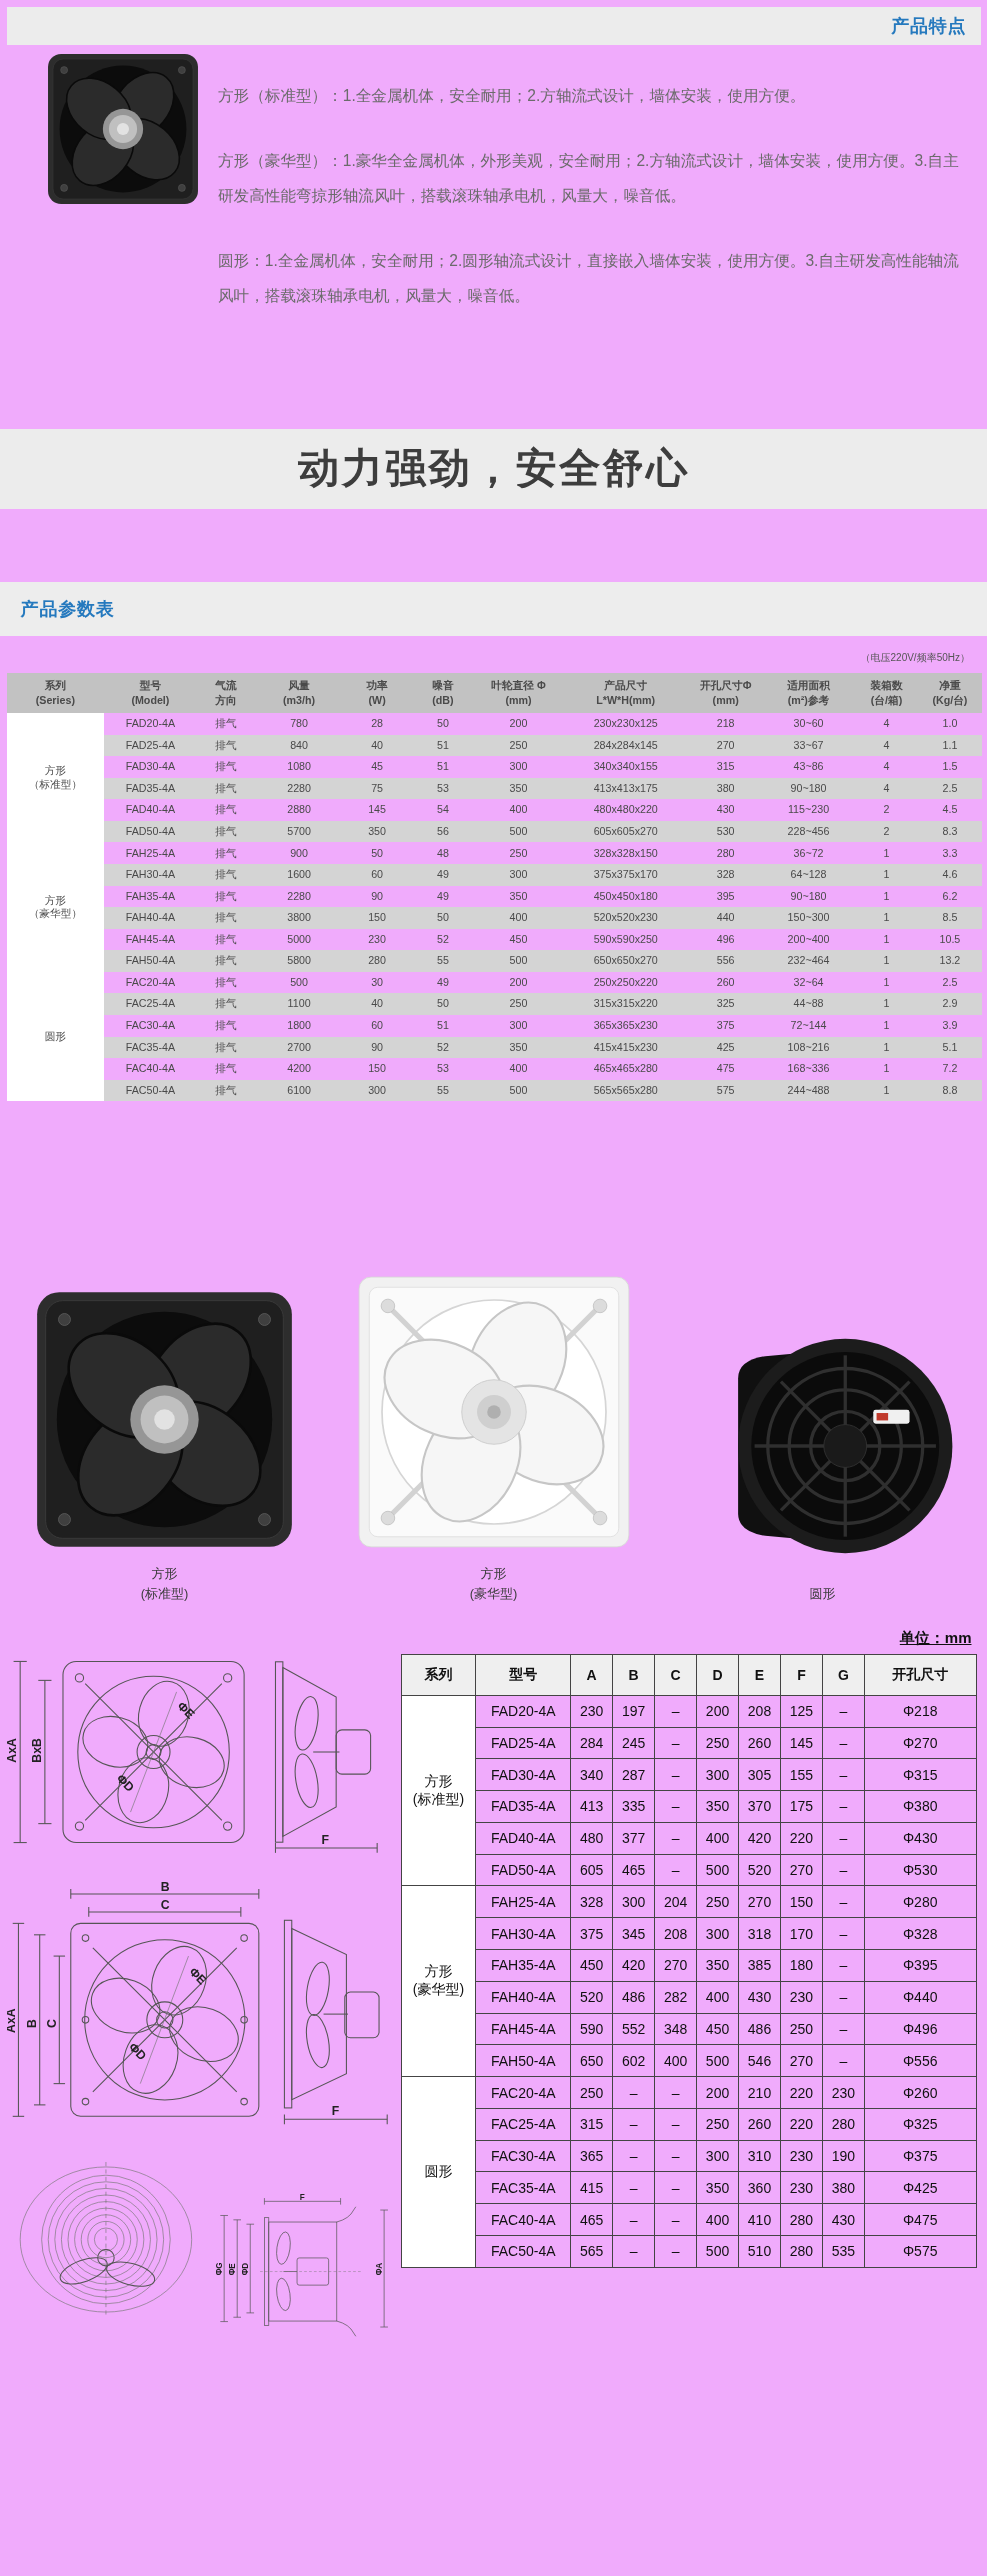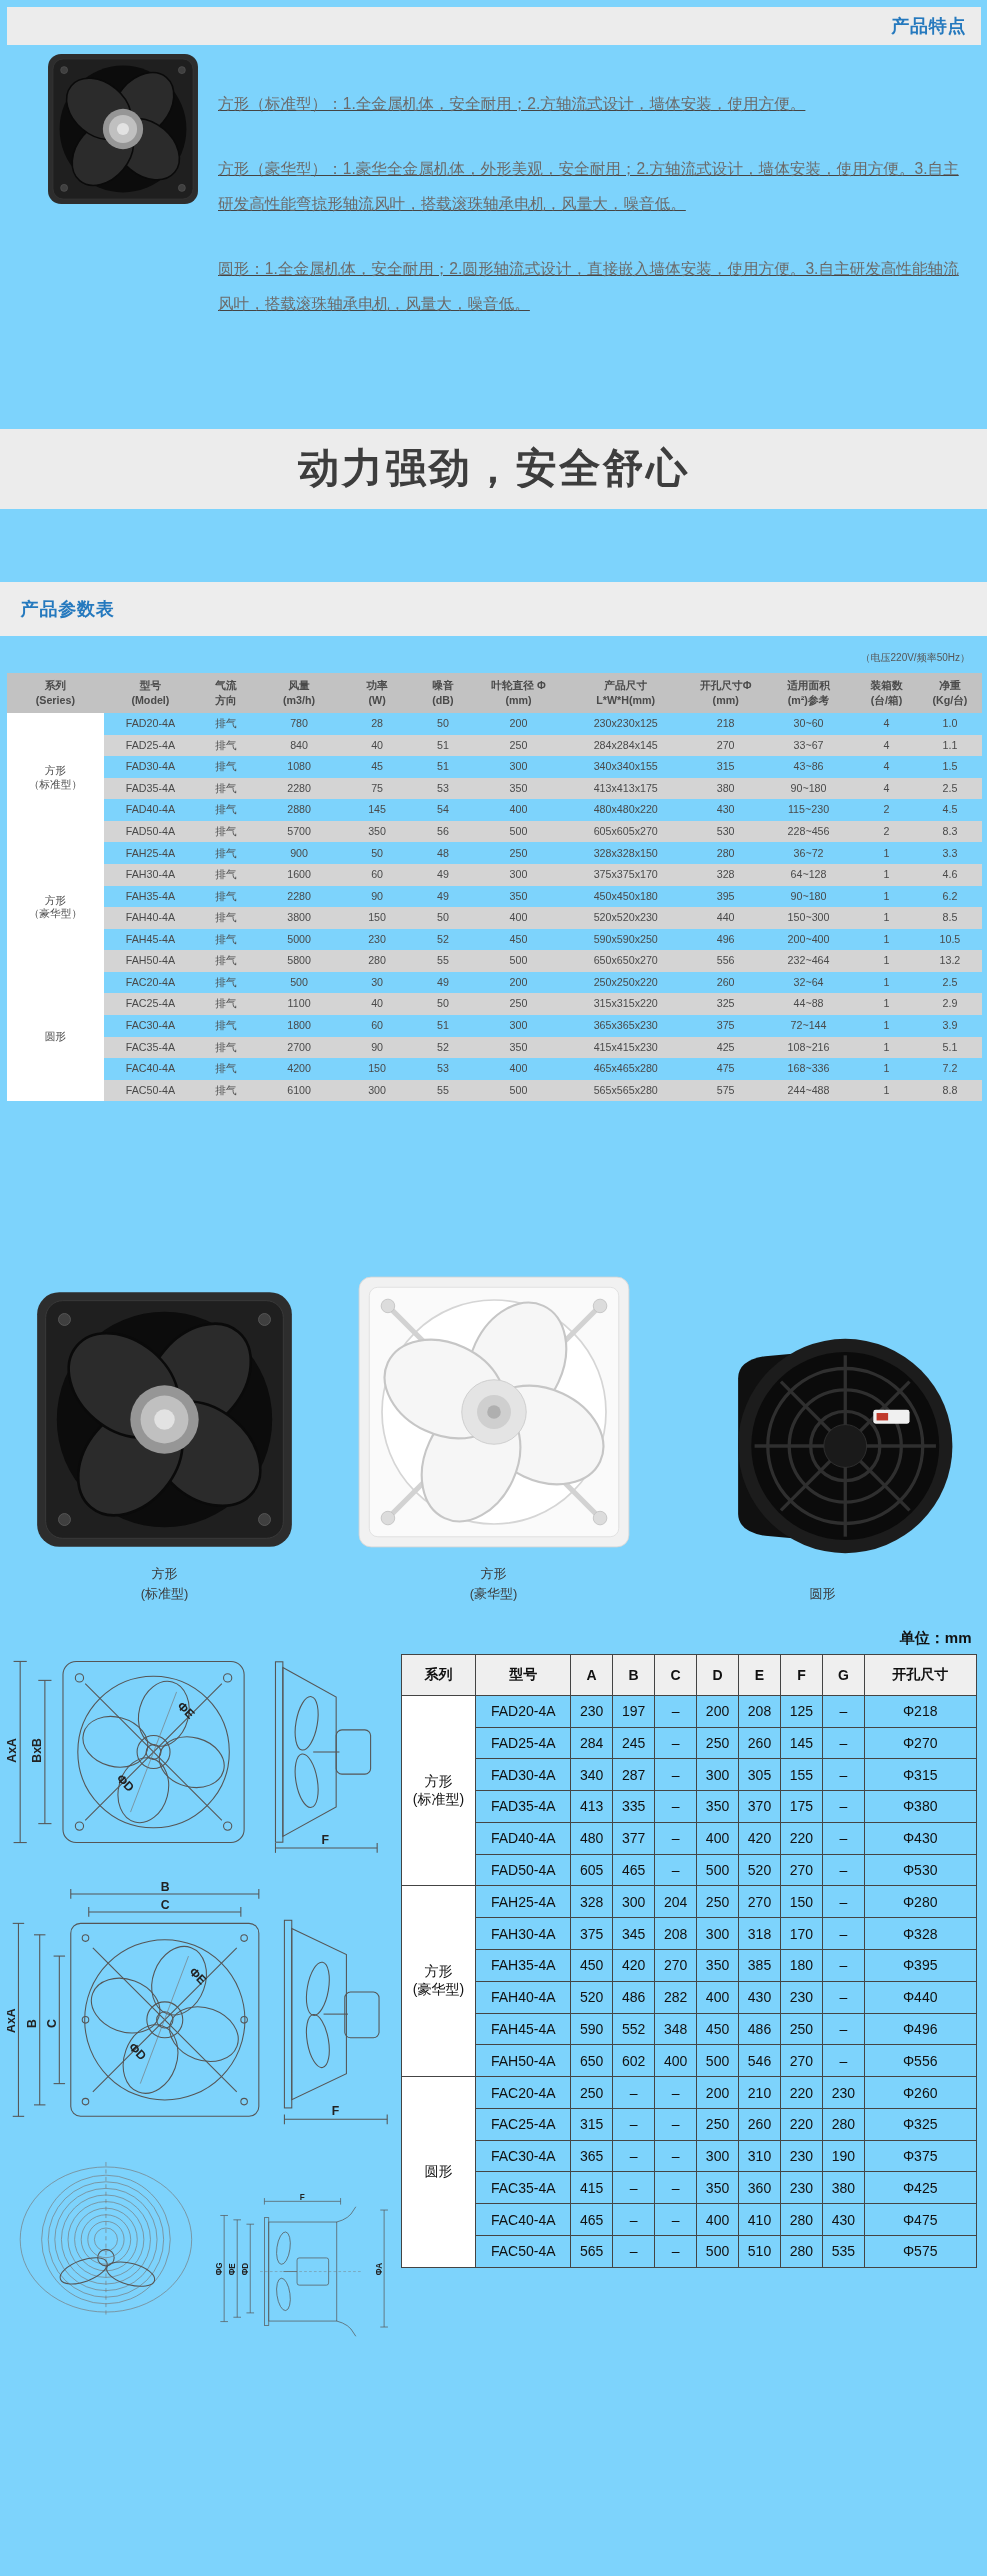--- a/index.html
+++ b/index.html
@@ -1,26 +1,26 @@
 <!DOCTYPE html>
 <html style="font-size:13px"><head>
 <meta charset="utf-8">
 <style>
   html,body{margin:0;padding:0;background:#fff;}
-  .page{width:988px;height:2576px;overflow:hidden;background:#7dd3fc;position:relative;
+  .page{width:988px;height:2576px;overflow:hidden;background:#f0abfc;position:relative;
         font-family:"Liberation Sans","DejaVu Sans",sans-serif;color:#444;}
 
   
   .top-bar{margin:6.6px 6.6px 0 6.6px;height:38px;background:#ececec;display:flex;align-items:center;justify-content:flex-end;padding-right:15px;}
   .top-bar .bar-title{color:#2579be;font-size:18px;font-weight:bold;letter-spacing:0.8px;}
 
   
   .features{height:384px;position:relative;}
   .feature-photo{position:absolute;left:45px;top:6.6px;}
-  .feature-texts{position:absolute;left:218px;top:41px;right:15px;text-decoration:underline;}
+  .feature-texts{position:absolute;left:218px;top:33px;right:15px;}
   .feature-texts p{margin:0 0 30px 0;font-size:15.6px;line-height:2.25;color:#6b6b6b;}
 
   
   .headline-band{height:80px;background:#ececec;display:flex;align-items:center;justify-content:center;}
   .headline-band h1{margin:0;font-size:41px;color:#3d3d3d;letter-spacing:2.5px;font-weight:bold;}
 
   .gap1{height:73px;}
   .gap2{height:58px;}
 
   
@@ -40,21 +40,21 @@
   
   .photos{display:flex;padding-top:51px;height:394px;box-sizing:content-box;}
   .photo-col{width:329px;display:flex;flex-direction:column;align-items:center;justify-content:flex-end;}
   .photo-caption{margin-top:11.5px;font-size:13px;color:#3c3c3c;text-align:center;line-height:1.55;}
 
   
   .bottom{display:flex;padding:23px 11.5px 0 6.6px;}
   .diagrams{width:389px;flex:none;}
   .diag-row{display:flex;align-items:flex-start;}
   .dims{flex:1;padding-left:5px;}
-  .unit-label{text-align:right;font-size:15px;font-weight:bold;color:#111;padding:1.6px 5px 6.6px 0;font-family:"Liberation Sans",sans-serif;}
+  .unit-label{text-align:right;font-size:15px;font-weight:bold;color:#111;padding:1.6px 5px 6.6px 0;font-family:"Liberation Sans",sans-serif;text-decoration:underline;}
 
   table.dim{width:100%;border-collapse:collapse;table-layout:fixed;border:1.6px solid #444;color:#111;}
   table.dim th,table.dim td{border:0.8px solid #444;text-align:center;vertical-align:middle;}
   table.dim thead th{font-size:14px;font-weight:bold;background:#efefef;padding:10.7px 1.6px;}
   table.dim tbody td{font-size:14px;padding:7.4px 1.6px;}
   table.dim tr.group-start td{border-top:1.6px solid #444;}
   table.dim td.series-cell{white-space:pre-line;font-size:14px;background:#fff;}
 
   
   .ln{stroke:#555;stroke-width:1.3;fill:none;}

